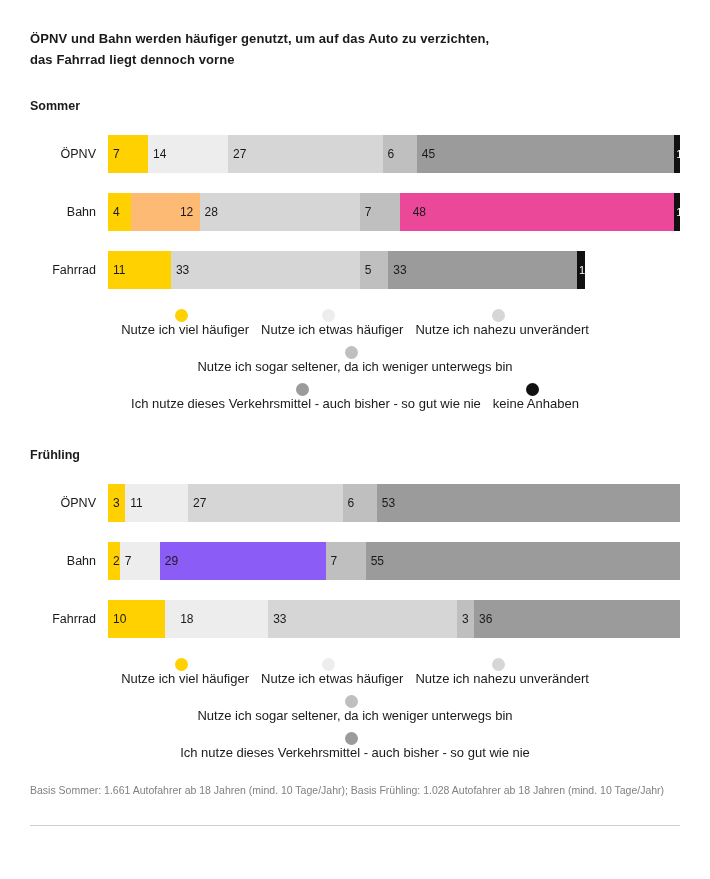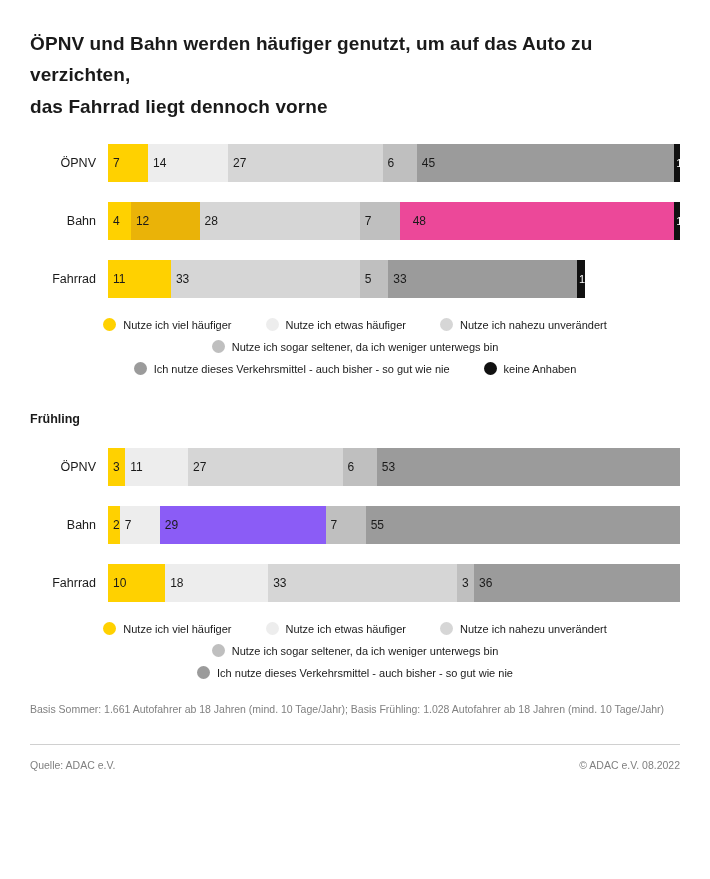--- a/index.html
+++ b/index.html
@@ -16,21 +16,21 @@
     overflow: hidden;
   }
   .page {
     position: relative;
     width: 710px;
     height: 879px;
     box-sizing: border-box;
     padding: 0 30px;
   }
   .title {
-    font-size: 19px;
+    font-size: 13px;
     font-weight: bold;
     line-height: 1.65;
     padding-top: 28px;
     letter-spacing: 0.1px;
   }
   .title-line { display: block; }
   .section-label {
     font-size: 12.5px;
     font-weight: bold;
     margin-top: 28px;
@@ -83,22 +83,23 @@
   .legend-row {
     display: flex;
     align-items: center;
     justify-content: center;
     flex-wrap: nowrap;
     margin-bottom: 9px;
   }
   .legend-item {
     display: flex;
     align-items: center;
-    margin: 0 17px;
-    font-size: 11px;
+    margin: 0 6px;
+    font-size: 13px;
+    flex-direction: column;
   }
   .dot {
     width: 13px;
     height: 13px;
     border-radius: 50%;
     margin-right: 7px;
     flex: 0 0 13px;
   }
   .basis {
     font-size: 10.5px;
@@ -121,20 +122,21 @@
 </head>
 <body>
 
 <div class="page">
 
   <div class="title">
     <span class="title-line">ÖPNV und Bahn werden häufiger genutzt, um auf das Auto zu verzichten,</span>
     <span class="title-line">das Fahrrad liegt dennoch vorne</span>
   </div>
 
+  <div class="section-label">Sommer</div>
   <div class="chart" id="chart-summer">
       <div class="row">
         <div class="row-label">ÖPNV</div>
         <div class="bar">
           <div class="seg" style="background: rgb(255, 209, 0); flex: 0 0 7%;">
             <span>7</span>
           </div>
           <div class="seg" style="background: rgb(237, 237, 237); flex: 0 0 14%;">
             <span>14</span>
           </div>
@@ -151,21 +153,21 @@
             <span>1</span>
           </div>
         </div>
       </div>
       <div class="row">
         <div class="row-label">Bahn</div>
         <div class="bar">
           <div class="seg" style="background: rgb(255, 209, 0); flex: 0 0 4%;">
             <span>4</span>
           </div>
-          <div class="seg" style="background: #eab308; flex: 0 0 12%;">
+          <div class="seg" style="background: #fdba74; flex: 0 0 12%; padding-left: 44px;">
             <span>12</span>
           </div>
           <div class="seg" style="background: rgb(214, 214, 214); flex: 0 0 28%;">
             <span>28</span>
           </div>
           <div class="seg" style="background: rgb(191, 191, 191); flex: 0 0 7%;">
             <span>7</span>
           </div>
           <div class="seg" style="background: #ec4899; flex: 0 0 48%; padding-left: 8px;">
             <span>48</span>
@@ -270,21 +272,21 @@
             <span>55</span>
           </div>
         </div>
       </div>
       <div class="row">
         <div class="row-label">Fahrrad</div>
         <div class="bar">
           <div class="seg" style="background: rgb(255, 209, 0); flex: 0 0 10%;">
             <span>10</span>
           </div>
-          <div class="seg" style="background: rgb(237, 237, 237); flex: 0 0 18%;">
+          <div class="seg" style="background: rgb(237, 237, 237); flex: 0 0 18%; padding-left: 10px;">
             <span>18</span>
           </div>
           <div class="seg" style="background: rgb(214, 214, 214); flex: 0 0 33%;">
             <span>33</span>
           </div>
           <div class="seg" style="background: rgb(191, 191, 191); flex: 0 0 3%;">
             <span>3</span>
           </div>
           <div class="seg" style="background: rgb(155, 155, 155); flex: 0 0 36%; text-align: center;">
             <span>36</span>
@@ -317,18 +319,14 @@
         <div class="legend-item">
           <span class="dot" style="background: rgb(155, 155, 155);"></span>
           <span>Ich nutze dieses Verkehrsmittel - auch bisher - so gut wie nie</span>
         </div>
       </div>
     </div>
 
   <div class="basis">Basis Sommer: 1.661 Autofahrer ab 18 Jahren (mind. 10 Tage/Jahr); Basis Frühling: 1.028 Autofahrer ab 18 Jahren (mind. 10 Tage/Jahr)</div>
 
   <div class="divider"></div>
-  <div class="footer">
-    <span>Quelle: ADAC e.V.</span>
-    <span>© ADAC e.V. 08.2022</span>
-  </div>
 
 </div>
 
 </body></html>

